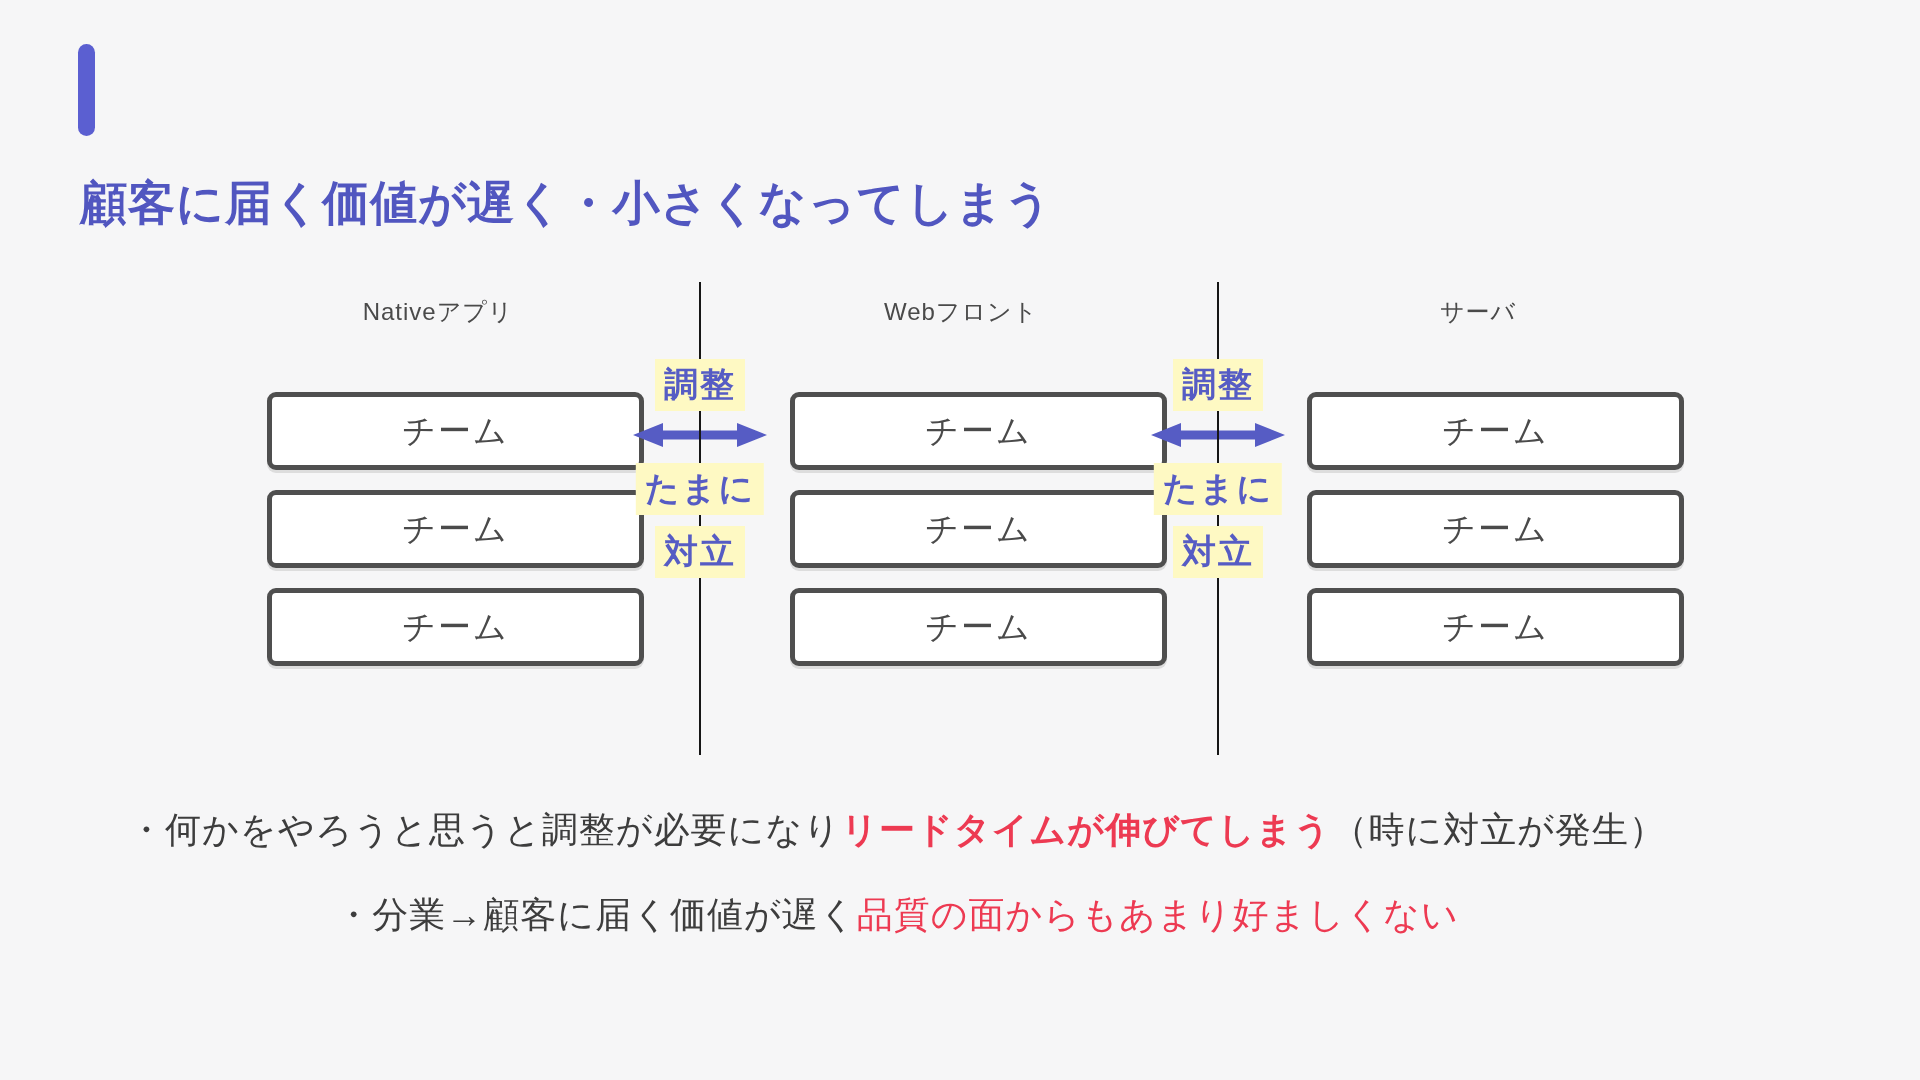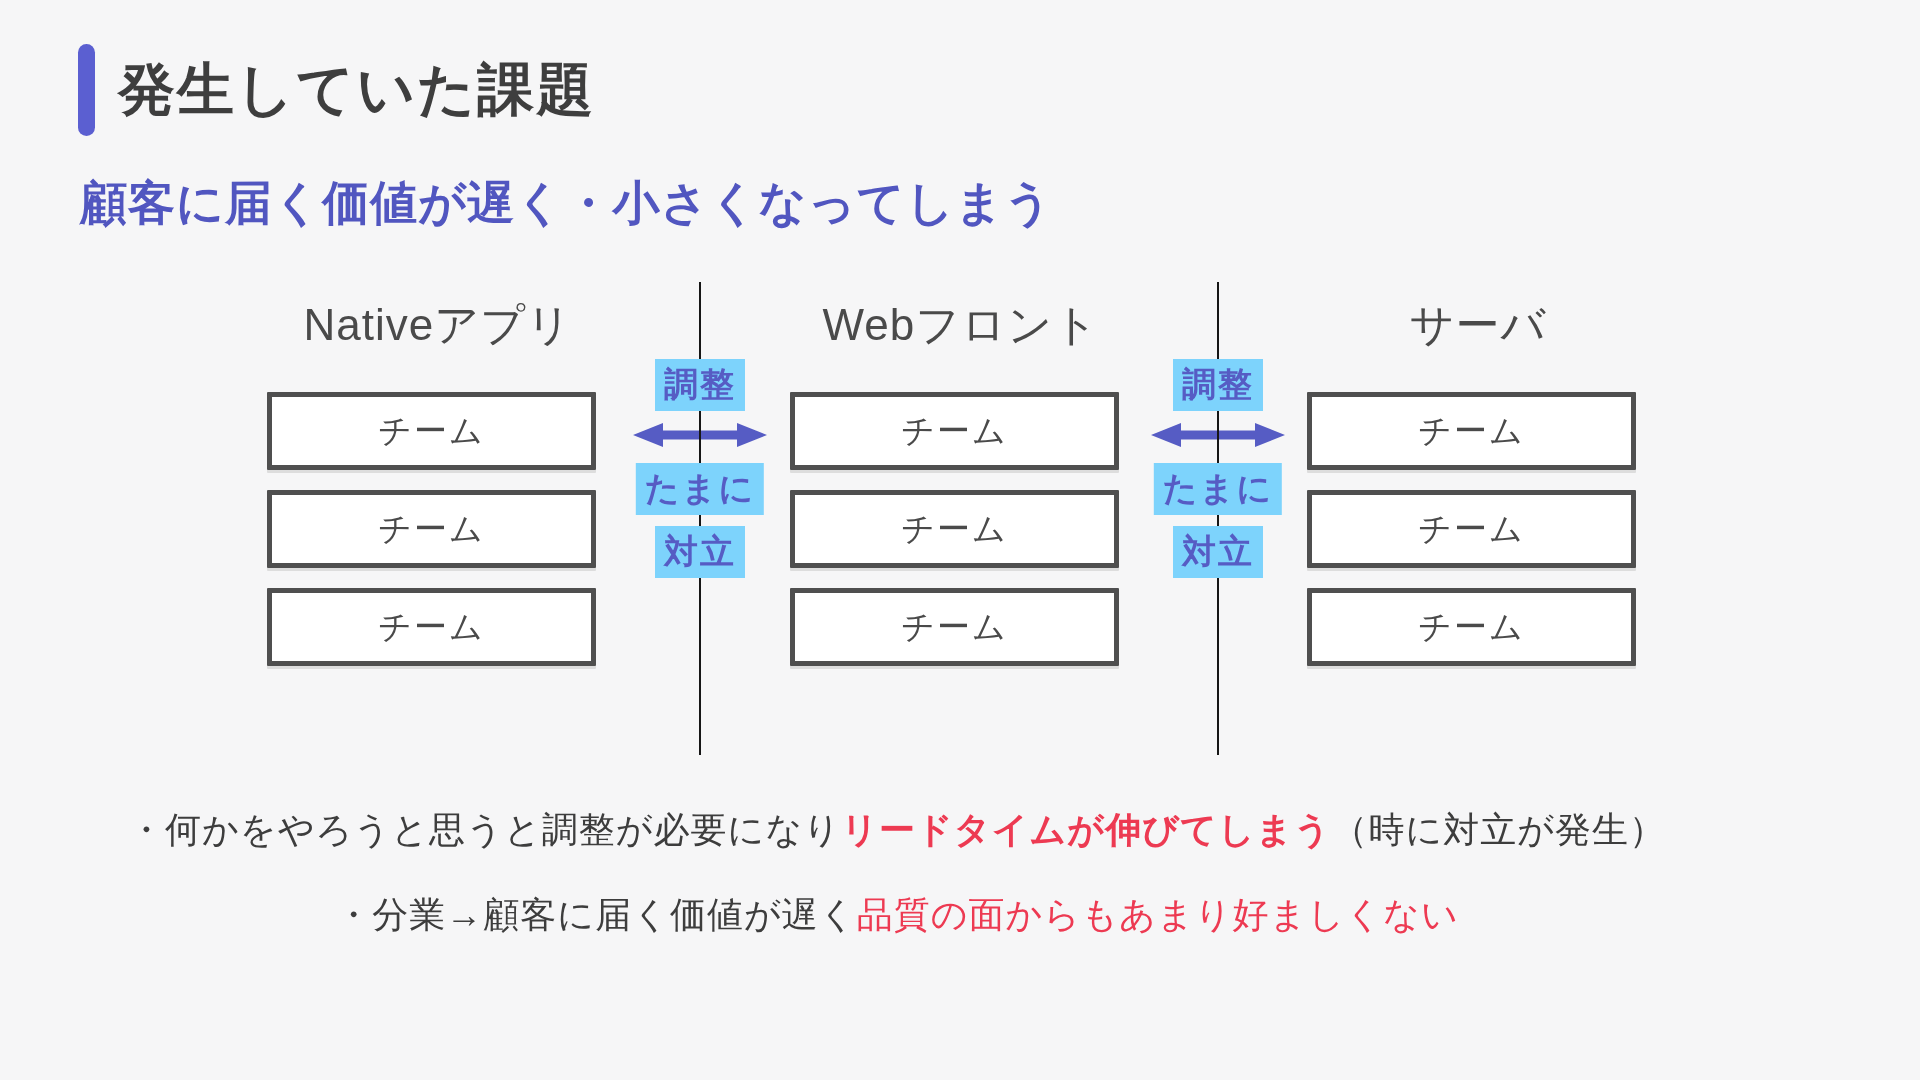--- a/index.html
+++ b/index.html
@@ -40,32 +40,32 @@
     position: absolute; left: 80px; top: 172px;
     font-size: 47px; font-weight: 700; letter-spacing: 1px;
     color: var(--subtitle-purple);
   }
 
   
   .diagram { position: absolute; left: 0; top: 0; width: 1920px; height: 1080px; }
 
   .col-header {
     position: absolute; top: 296px; width: 342px;
-    text-align: center; font-size: 44px; color: #4a4a4a;
+    text-align: center; font-size: 24px; color: #4a4a4a;
     letter-spacing: 1px;
   }
   .col-header.c0 { left: 267px; }
   .col-header.c1 { left: 790px; }
   .col-header.c2 { left: 1307px; }
 
   .team-box {
-    position: absolute; width: 329px; height: 78px;
+    position: absolute; width: 377px; height: 78px;
     background: var(--box-fill);
     border: 5px solid var(--box-border-gray);
-    border-radius: 1px;
+    border-radius: 9px;
     display: flex; align-items: center; justify-content: center;
     font-size: 33px; color: #4a4a4a; letter-spacing: 2px;
     box-shadow: 0 3px 0 rgba(0,0,0,0.10);
   }
   .c0x { left: 267px; } .c1x { left: 790px; } .c2x { left: 1307px; }
   .r0 { top: 392px; } .r1 { top: 490px; } .r2 { top: 588px; }
 
   .connector {
     position: absolute; top: 282px; width: 180px; height: 473px;
   }
@@ -73,21 +73,21 @@
   .connector.g1 { left: 1128px; }
   .divider-line {
     position: absolute; left: 50%; top: 0; bottom: 0;
     width: 2px; transform: translateX(-50%);
     background: var(--divider-black);
     z-index: 2;
   }
   .conn-label {
     position: absolute; left: 50%; transform: translate(-50%, -50%);
     font-size: 34px; font-weight: 700; color: var(--connector-purple);
-    background: #7dd3fc; padding: 3px 9px; white-space: nowrap;
+    background: #fef9c3; padding: 3px 9px; white-space: nowrap;
     letter-spacing: 2px; z-index: 3;
   }
   .conn-label.top    { top: 103px; }
   .conn-label.middle { top: 207px; }
   .conn-label.bottom { top: 270px; }
   .conn-arrow {
     position: absolute; left: 50%; top: 153px;
     transform: translate(-50%, -50%);
     width: 134px; height: 26px; z-index: 1;
   }
@@ -103,21 +103,20 @@
   .seg-normal   { color: var(--text-gray); }
   .seg-red      { color: var(--alert-red); }
   .seg-red-bold { color: var(--alert-red); font-weight: 700; }
 </style>
 </head>
 <body>
 
 <div class="slide">
 
   <div class="accent-bar"></div>
-  <h1 class="page-title">発生していた課題</h1>
   <h2 class="subtitle">顧客に届く価値が遅く・小さくなってしまう</h2>
 
   <div class="diagram">
 
     <div class="col-header c0">Nativeアプリ</div>
     <div class="col-header c2">サーバ</div>
     <div class="col-header c1">Webフロント</div>
 
     <div class="team-box c0x r0">チーム</div>
     <div class="team-box c0x r1">チーム</div>

